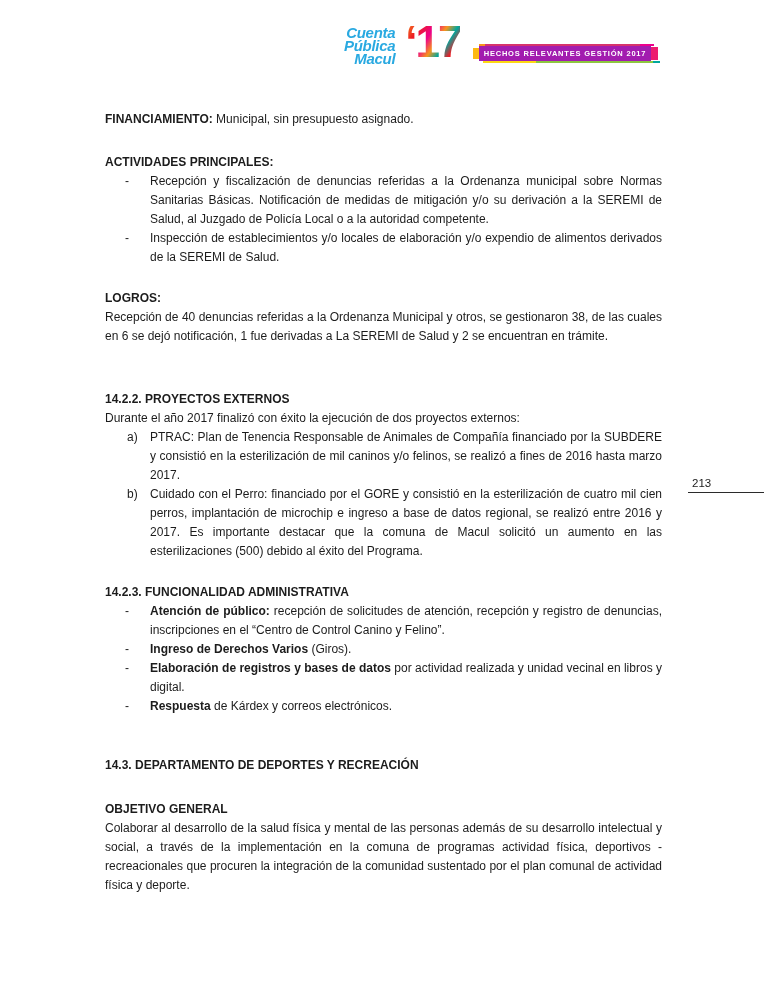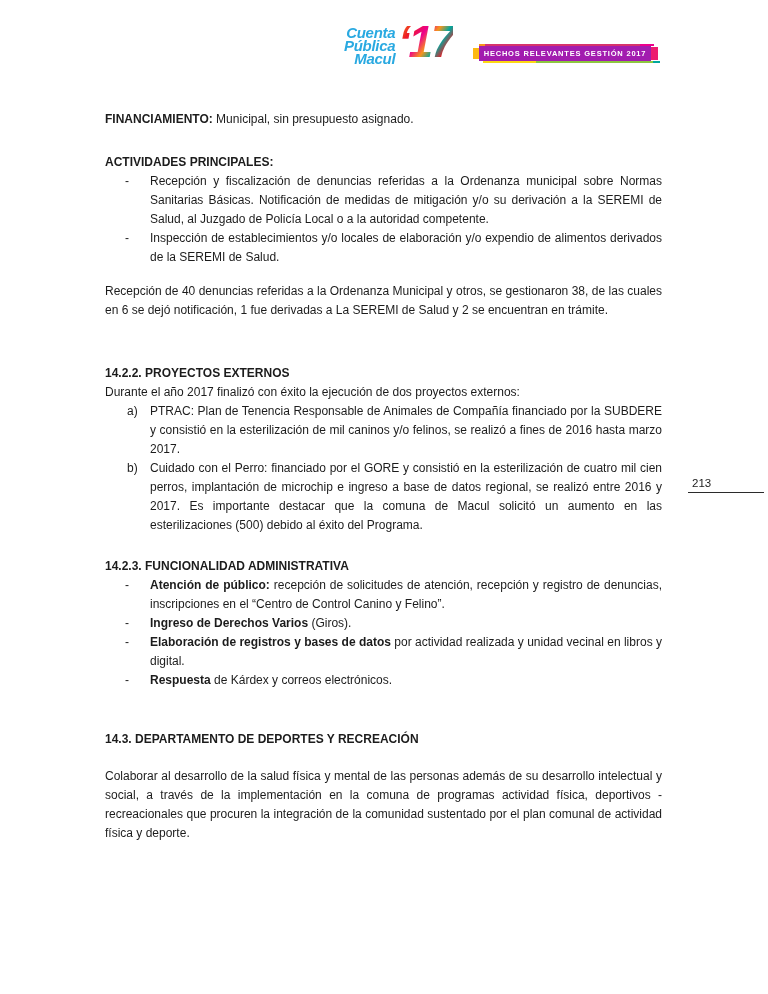--- a/index.html
+++ b/index.html
@@ -12,22 +12,22 @@
   }
 
   
   .logo-lockup { position:absolute; top:22px; left:344px; display:flex; align-items:flex-start; }
   .logo-wordmark {
     text-align:right; font-weight:800; font-style:italic;
     color:#29a9e1; font-size:15px; line-height:13px; letter-spacing:-0.3px;
     padding-top:4px;
   }
   .logo-year {
-    font-size:44px; line-height:40px; font-weight:800; font-style:italic;
-    margin-left:3px; letter-spacing:-2px;
+    font-size:44px; line-height:40px; font-weight:800; 
+    margin-left:10px; letter-spacing:-2px;
     background:linear-gradient(125deg,#f7941d 0%,#ed1c24 22%,#ec008c 40%,#f7941d 55%,#00a79d 68%,#ed1c24 82%,#f15a29 100%);
     -webkit-background-clip:text; background-clip:text; color:transparent;
   }
 
   .banner { position:absolute; top:44px; left:479px; width:172px; }
   .banner-stripe-top { height:2px; margin-right:-3px;
     background:linear-gradient(90deg,#f7941d 0 6px,#d6336c 6px 92%,#ec008c 92%); }
   .banner-bar {
     height:15px; background:#a21caf; color:#ffffff;
     display:flex; align-items:center; justify-content:center;
@@ -107,20 +107,21 @@
     <li>
       <span class="marker">-</span><span>Recepción y fiscalización de denuncias referidas a la Ordenanza municipal sobre Normas Sanitarias Básicas. Notificación de medidas de mitigación y/o su derivación a la SEREMI de Salud, al Juzgado de Policía Local o a la autoridad competente.</span>
     </li>
     <li>
       <span class="marker">-</span><span>Inspección de establecimientos y/o locales de elaboración y/o expendio de alimentos derivados de la SEREMI de Salud.</span>
     </li>
   </ul>
 
   <div class="gap-2"></div>
 
+  <div class="heading">LOGROS:</div>
   <p class="para">Recepción de 40 denuncias referidas a la Ordenanza Municipal y otros, se gestionaron 38, de las cuales en 6 se dejó notificación, 1 fue derivadas a La SEREMI de Salud y 2 se encuentran en trámite.</p>
 
   <div class="gap-3"></div>
 
   <div class="heading">14.2.2. PROYECTOS EXTERNOS</div>
   <p class="para">Durante el año 2017 finalizó con éxito la ejecución de dos proyectos externos:</p>
   <ol class="alpha-list">
     <li>
       <span class="marker">a)</span><span>PTRAC: Plan de Tenencia Responsable de Animales de Compañía financiado por la SUBDERE y consistió en la esterilización de mil caninos y/o felinos, se realizó a fines de 2016 hasta marzo 2017.</span>
     </li>
@@ -146,15 +147,16 @@
       <span class="marker">-</span><span class="bold">Respuesta</span><span> de Kárdex y correos electrónicos.</span>
     </li>
   </ul>
 
   <div class="gap-4"></div>
 
   <div class="heading">14.3. DEPARTAMENTO DE DEPORTES Y RECREACIÓN</div>
 
   <div class="gap-5"></div>
 
+  <div class="heading">OBJETIVO GENERAL</div>
   <p class="para">Colaborar al desarrollo de la salud física y mental de las personas además de su desarrollo intelectual y social, a través de la implementación en la comuna de programas actividad física, deportivos - recreacionales que procuren la integración de la comunidad sustentado por el plan comunal de actividad física y deporte.</p>
 
 </div>
 
 </body></html>

